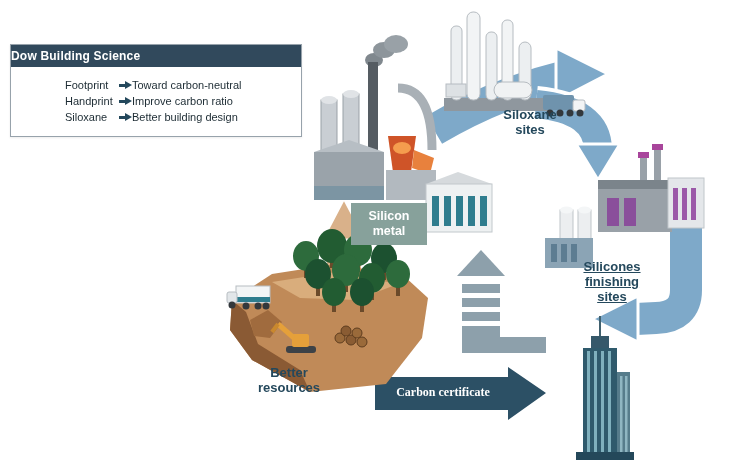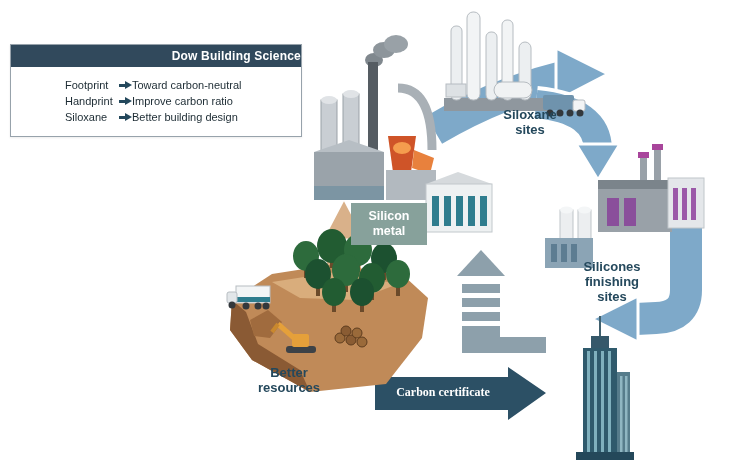--- a/index.html
+++ b/index.html
@@ -4,21 +4,21 @@
 <style>
   html,body{margin:0;padding:0;background:#fff;}
   body{font-family:"Liberation Sans",sans-serif;}
   .stage{position:relative;width:740px;height:463px;background:#fff;overflow:hidden;}
   .stage > svg{position:absolute;left:0;top:0;}
 
   
   .legend{position:absolute;left:10px;top:44px;width:292px;background:#fff;
           border:1px solid #97a2ab;box-sizing:border-box;box-shadow:0 1px 2px rgba(0,0,0,.08);}
   .legend-header{background:var(--legend-header,#31495c);color:#fff;font-size:12px;
-                 font-weight:bold;text-align:right;padding:4px 0;letter-spacing:.2px;}
+                 font-weight:bold;text-align:left;padding:4px 0;letter-spacing:.2px;}
   .legend-body{padding:8px 8px 9px 54px;}
   .legend-row{display:flex;align-items:center;font-size:11px;color:#1c2b33;margin:4px 0;}
   .legend-term{width:54px;text-align:left;}
   .legend-desc{white-space:nowrap;}
   .flow-arrow{position:relative;width:13px;height:9px;flex:0 0 13px;display:inline-block;}
   .flow-arrow::before{content:"";position:absolute;left:0;top:3px;width:6px;height:3px;
                       background:var(--dark-teal,#24485c);}
   .flow-arrow::after{content:"";position:absolute;left:6px;top:0;width:0;height:0;
                      border-top:4.5px solid transparent;border-bottom:4.5px solid transparent;
                      border-left:7px solid var(--dark-teal,#24485c);}
@@ -240,20 +240,20 @@
         <span class="flow-arrow"></span>
         <span class="legend-desc">Better building design</span>
       </div>
     </div>
   </div>
 
   <div class="silicon-box">Silicon
 metal</div>
   <div class="node-label" style="left:487px;top:108px;width:86px;">Siloxane
 sites</div>
-  <div class="node-label" style="left:568px;top:260px;width:88px;">Silicones
+  <div class="node-label" style="left:568px;top:260px;width:88px;text-decoration:underline;">Silicones
 finishing
 sites</div>
   <div class="node-label" style="left:246px;top:366px;width:86px;">Better
 resources</div>
   <div class="carbon-label">Carbon certificate</div>
 
 </div>
 
 </body></html>

